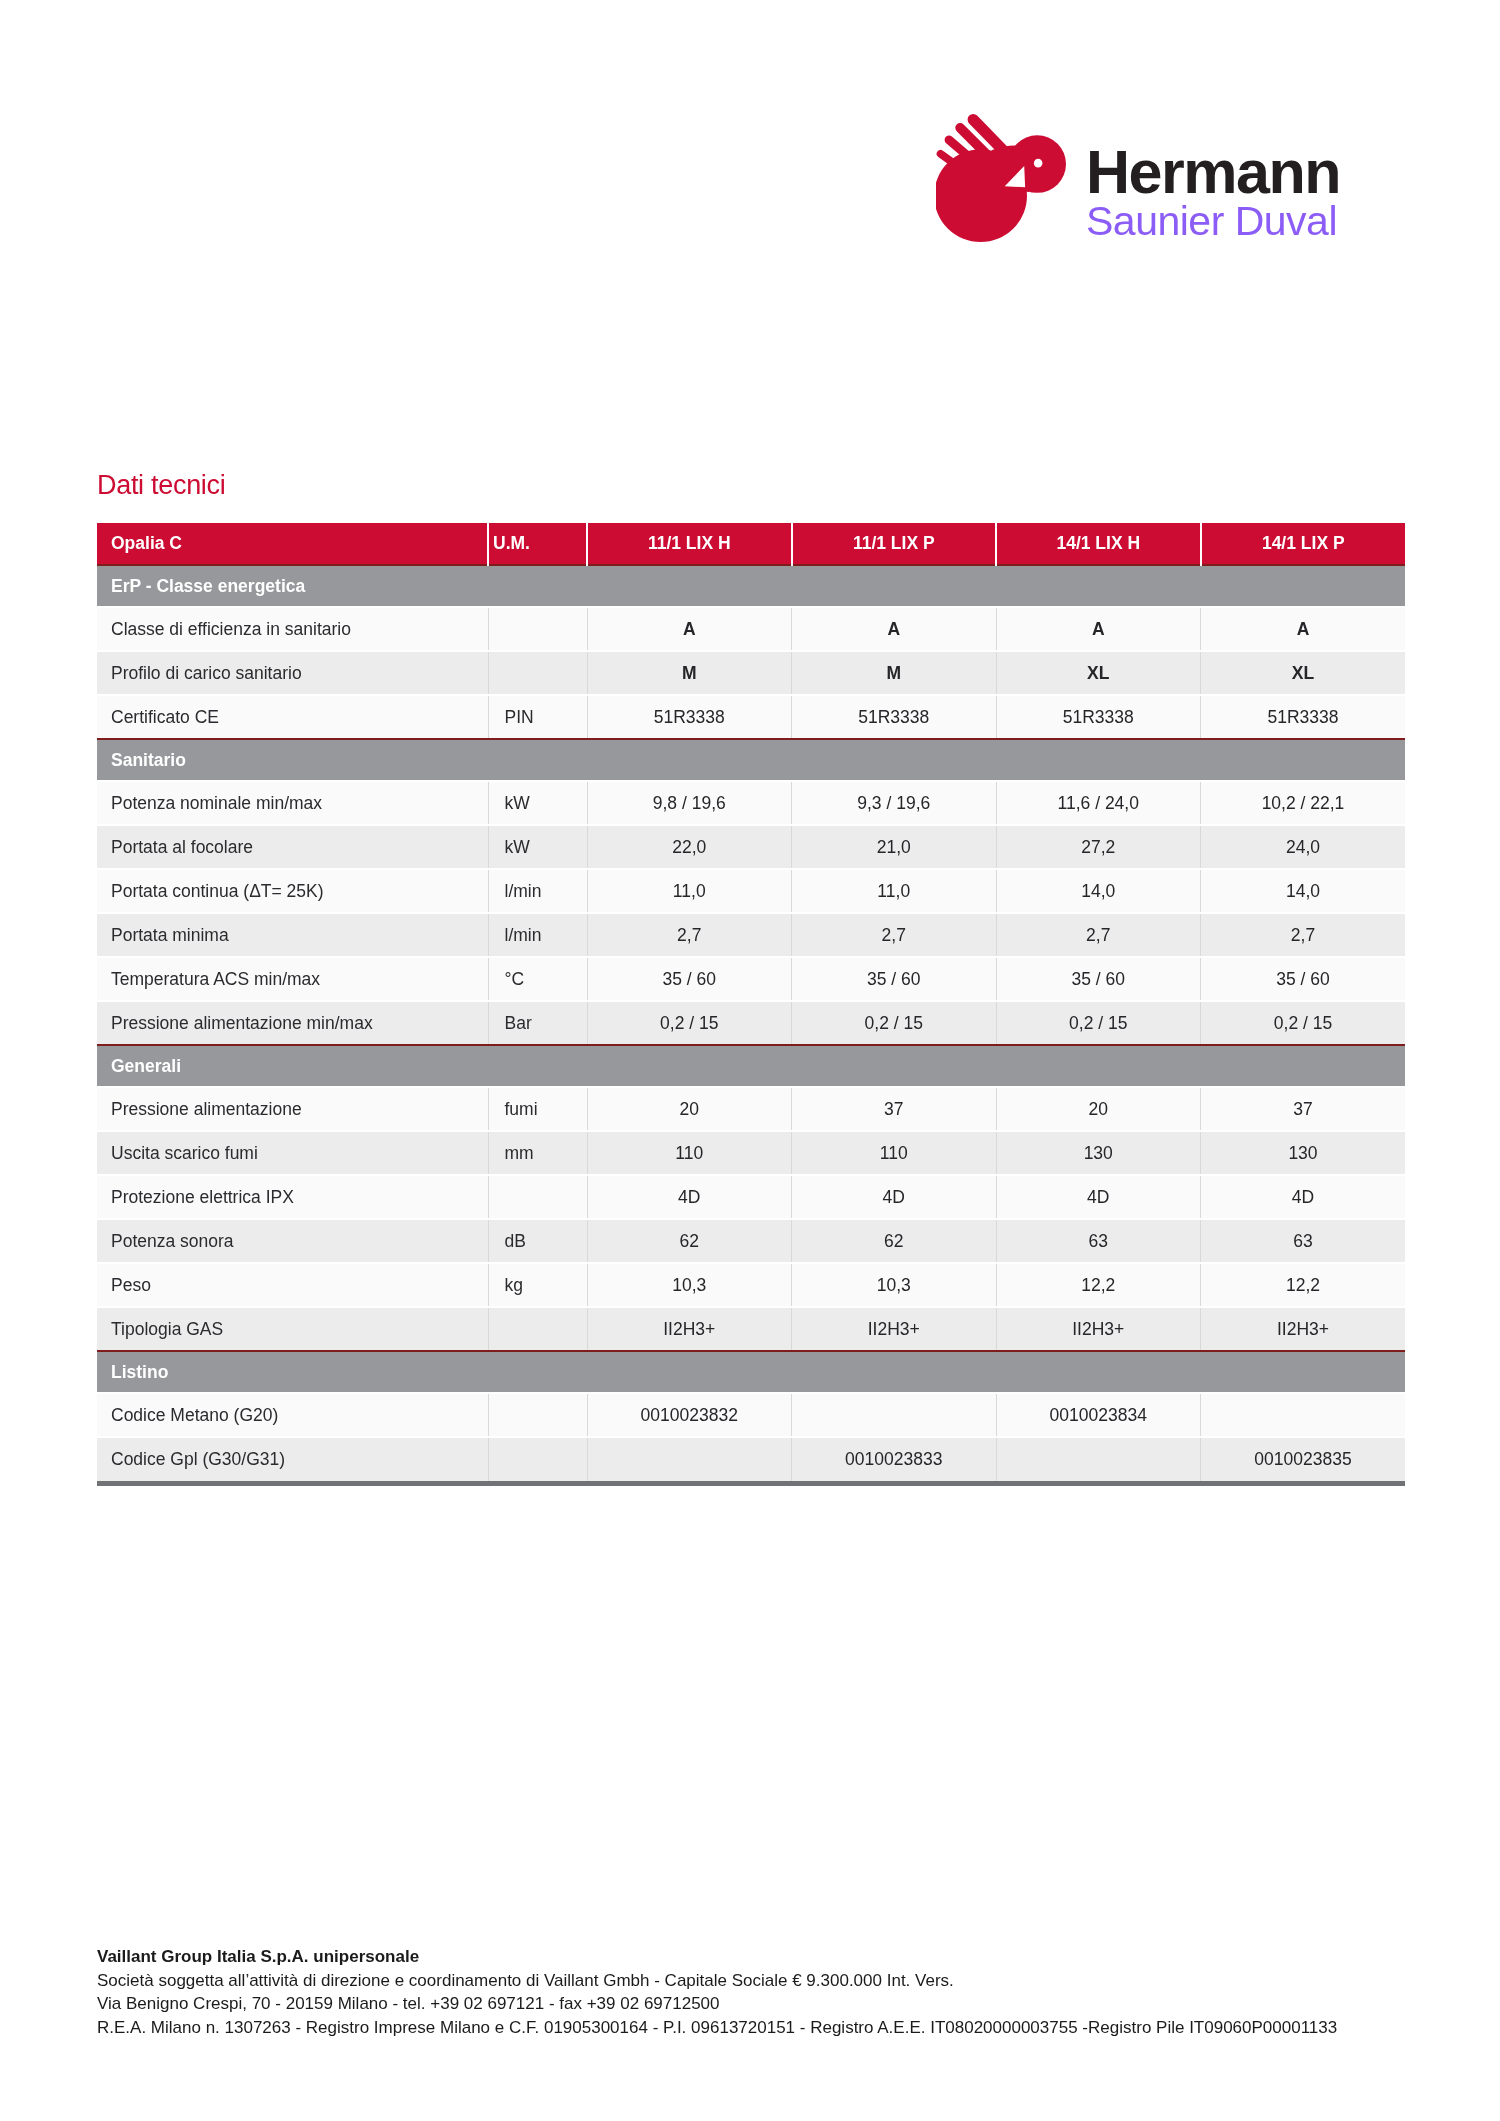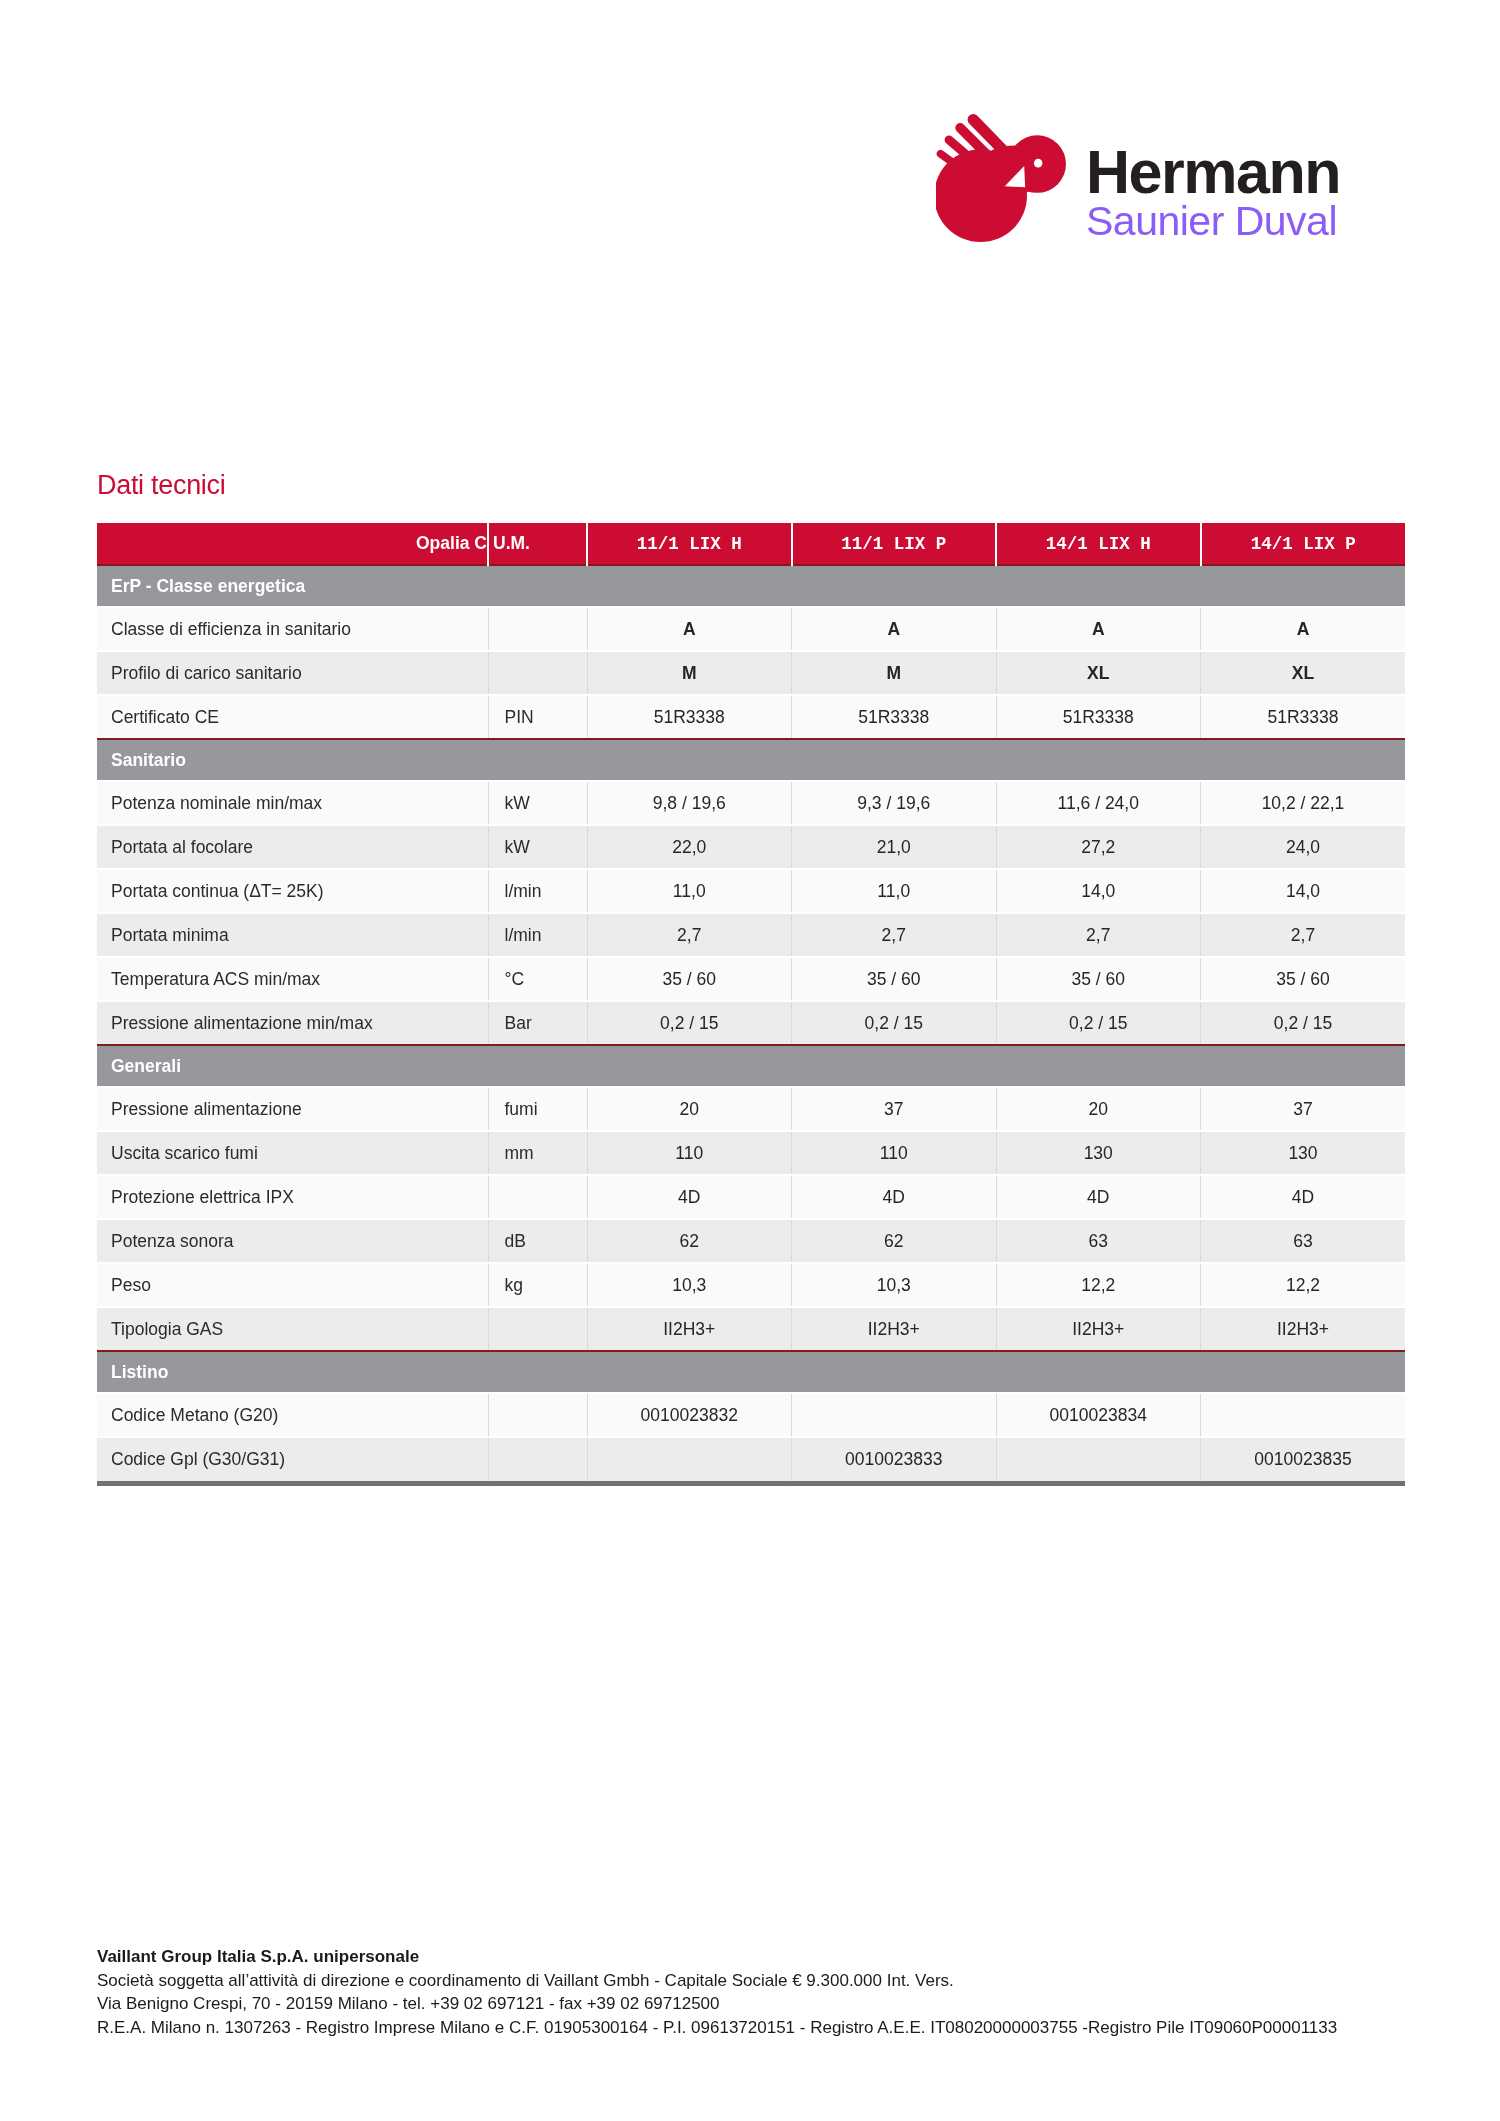--- a/index.html
+++ b/index.html
@@ -40,23 +40,23 @@
     border-bottom: 5px solid #707275;
   }
   table { border-collapse: collapse; table-layout: fixed; width: 100%; }
   col.c0 { width: 391px; } col.c1 { width: 99px; }
   col.c2, col.c3, col.c4, col.c5 { width: 204.5px; }
 
   thead th {
     background: #cc0c33; color: #ffffff; font-weight: 700;
     font-size: 17.5px; height: 42px; vertical-align: middle;
   }
-  thead th.c-label { text-align: right; padding-left: 23px; }
+  thead th.c-label { text-align: left; padding-left: 14px; }
   thead th.c-um   { text-align: left; padding-left: 4px; border-left: 2px solid #ffffff; }
-  thead th.c-val  { text-align: center; border-left: 2px solid #ffffff; font-family: Liberation Mono, monospace; }
+  thead th.c-val  { text-align: center; border-left: 2px solid #ffffff; }
 
   tr.section-row td {
     background: #97989b; color: #ffffff; font-weight: 700;
     font-size: 17.5px; height: 42px; vertical-align: middle;
     text-align: left; padding-left: 14px; border-top: 2px solid #7f1d1d;
   }
 
   tr.data-row td {
     height: 44px; vertical-align: middle; font-size: 17.5px;
     background: #fafafa; border-top: 2px solid #ffffff;

